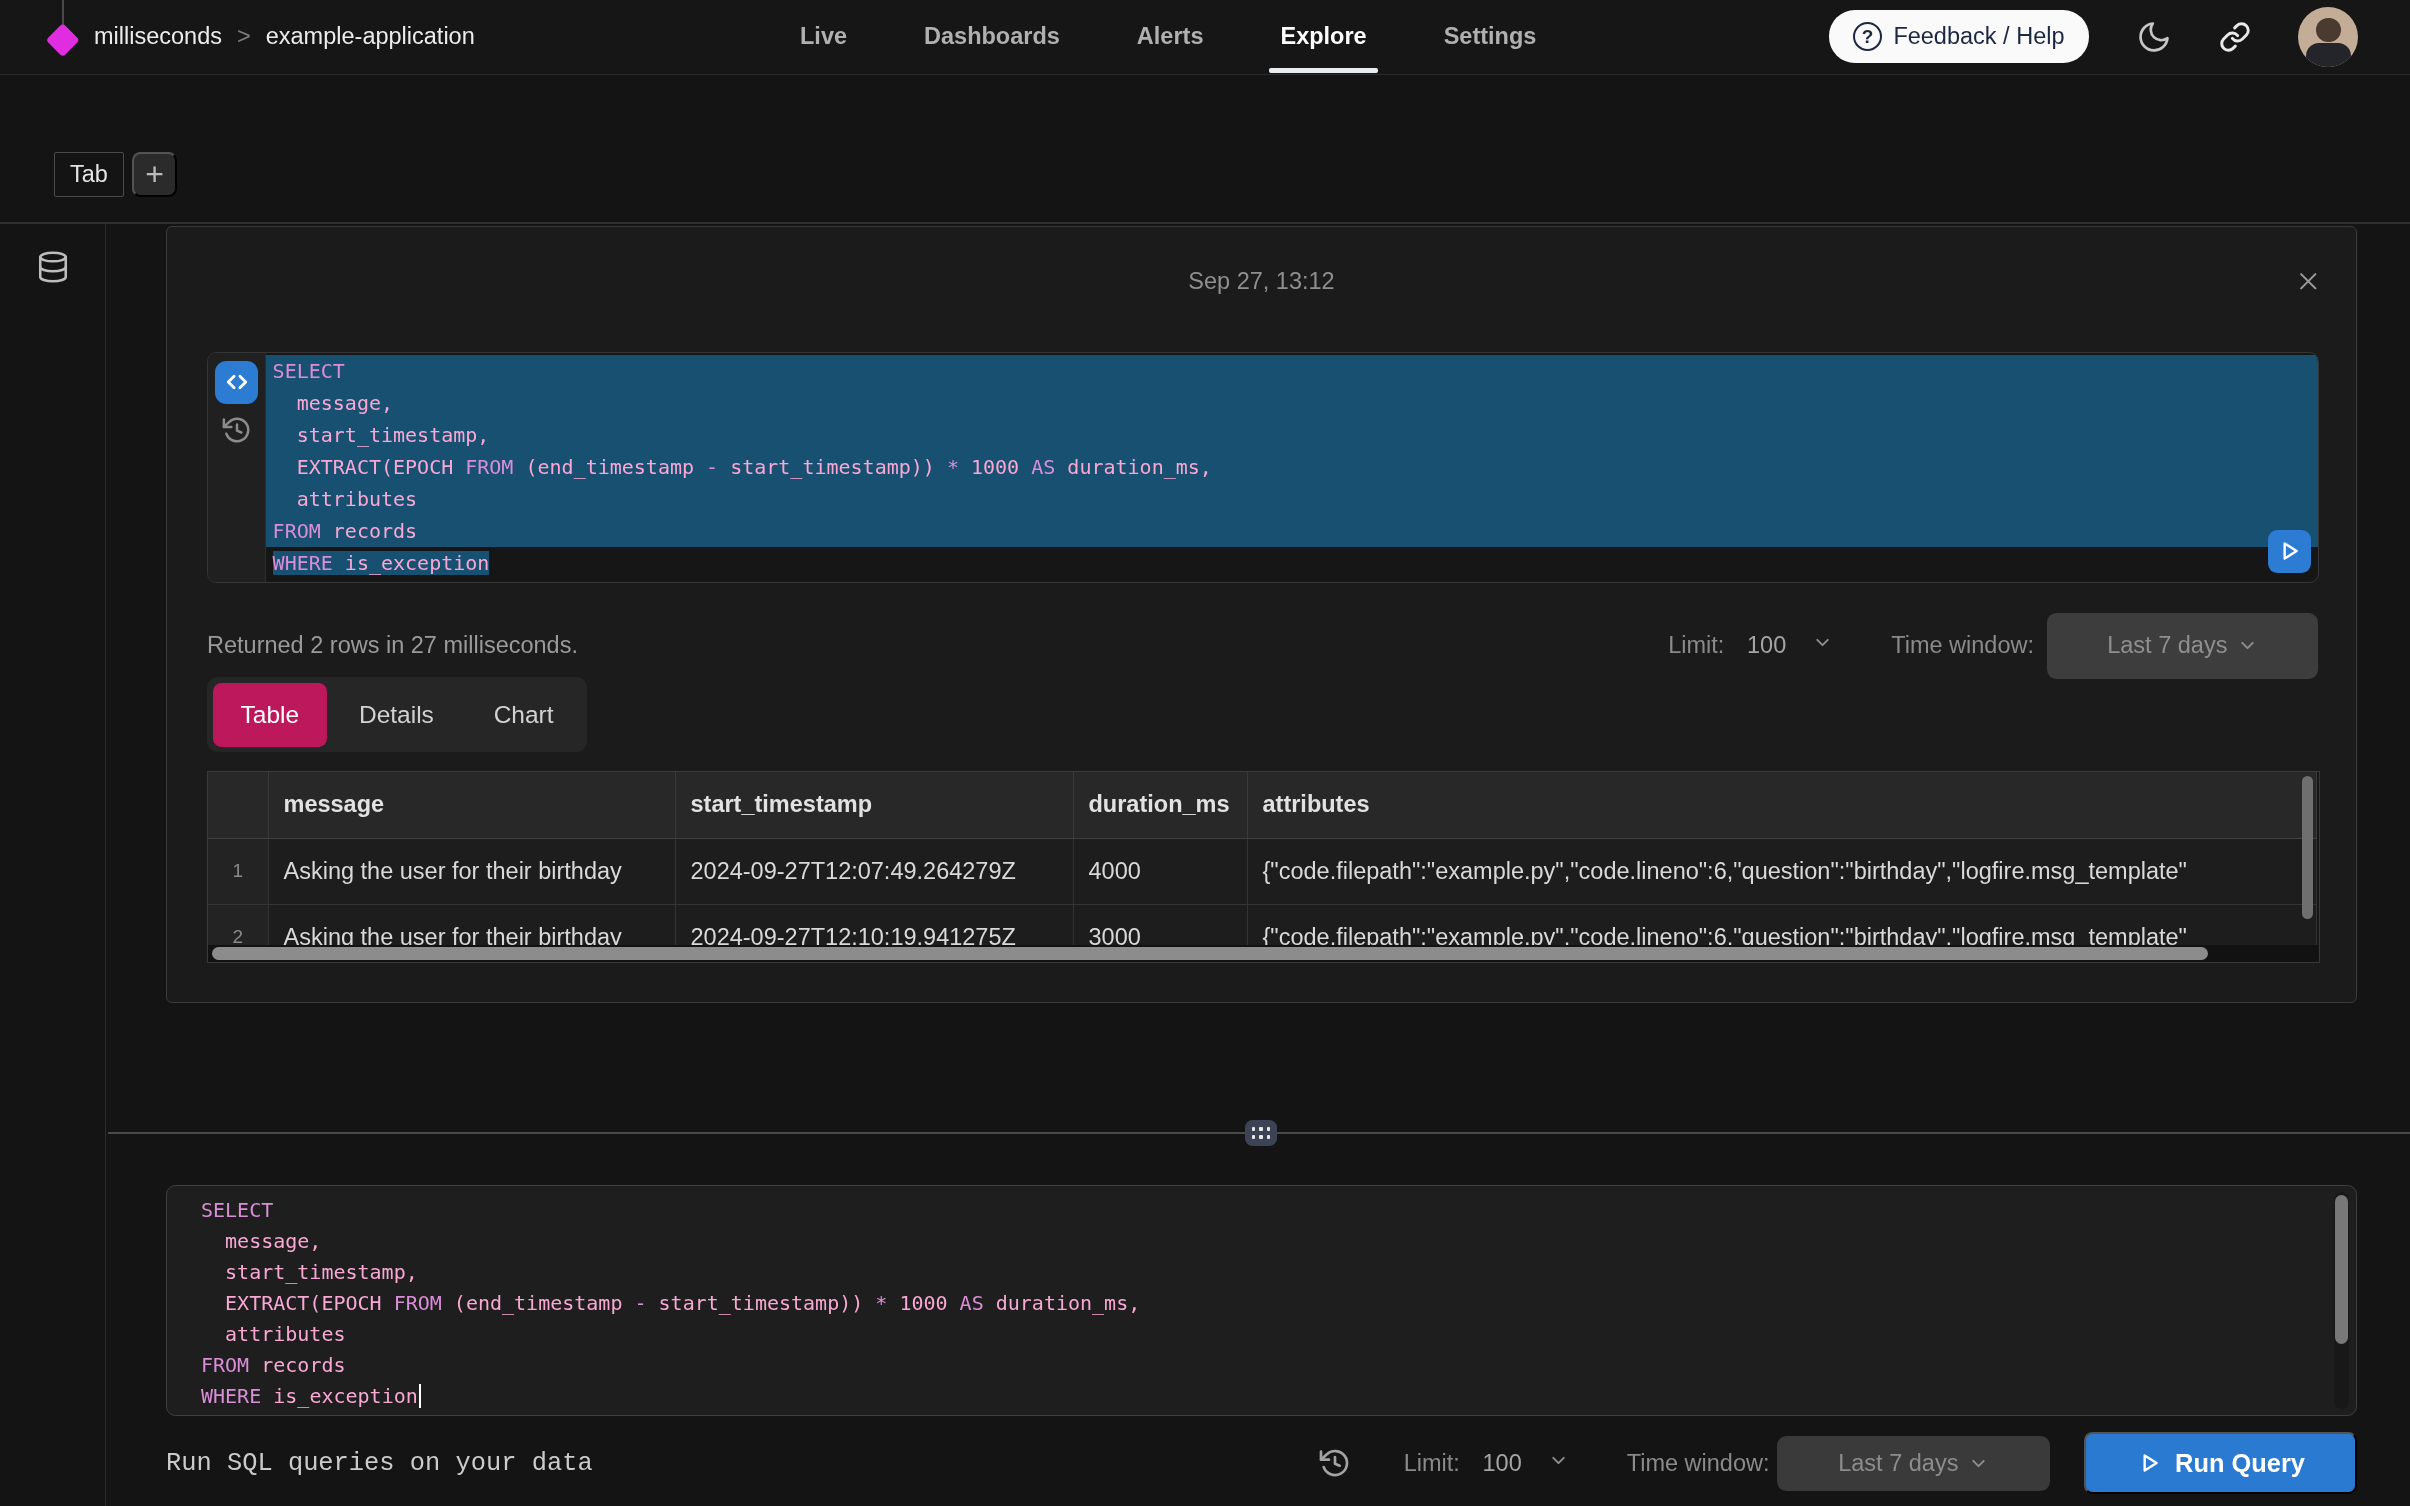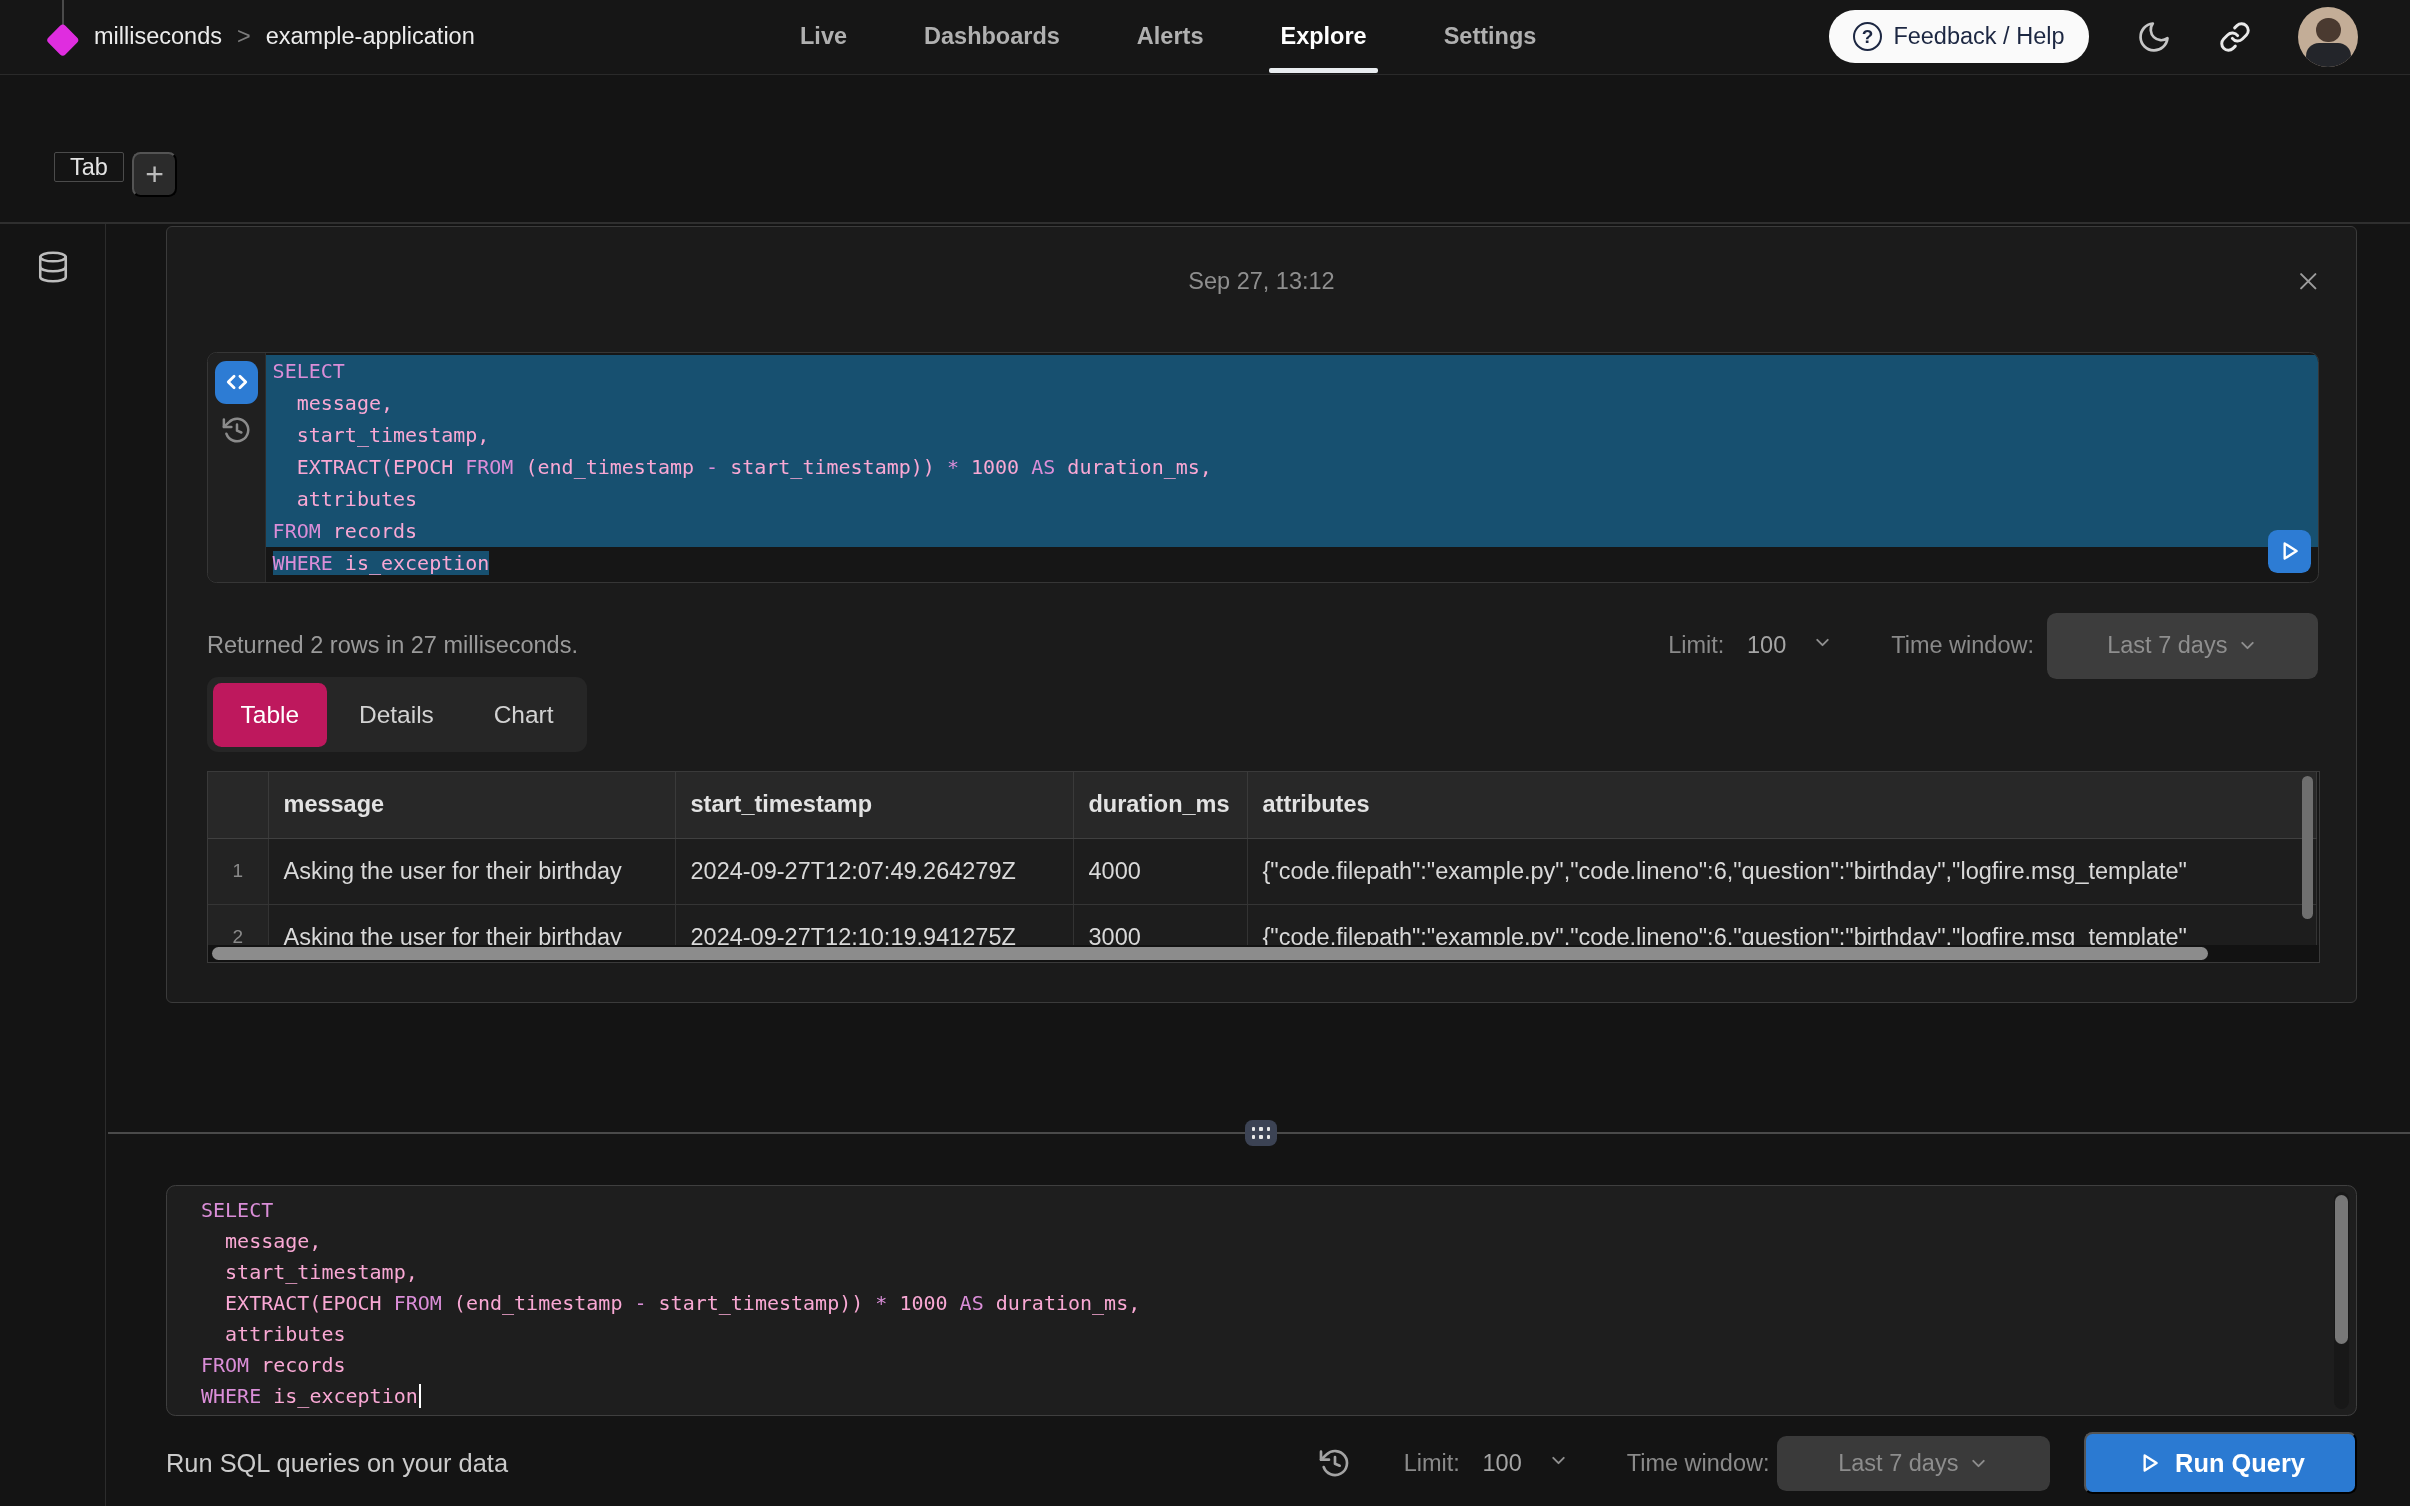--- a/index.html
+++ b/index.html
@@ -26,21 +26,21 @@
   .feedback-pill { height:53px; border-radius:26px; background:#fafafa; color:#1c2742;
     display:flex; align-items:center; gap:11.3px; padding:0 24.5px; font-size:23.5px; font-weight:500; }
   .q-icon { width:29px; height:29px; border:2.8px solid #1c2742; border-radius:50%;
     display:flex; align-items:center; justify-content:center; font-size:19px; font-weight:700; }
   .icon-btn { display:flex; align-items:center; justify-content:center; }
   .avatar { width:60px; height:60px; border-radius:50%; background:#c3ad97; position:relative; overflow:hidden; }
   .avatar .head { position:absolute; left:18px; top:11.3px; width:24.5px; height:24.5px; border-radius:50%; background:#4a3a30; }
   .avatar .body { position:absolute; left:7.5px; top:36px; width:45px; height:28px; border-radius:13px; background:#23252a; }
 
   
-  .tab-btn { position:absolute; left:54px; top:152px; height:30px; padding:0 15px; border:1.9px solid #4b4b4b;
+  .tab-btn { position:absolute; left:54px; top:152px; height:45px; padding:0 15px; border:1.9px solid #4b4b4b;
     border-radius:2px; background:transparent; color:#e3e3e3; font-size:23.5px;
     display:flex; align-items:center; justify-content:center; }
   .add-btn { position:absolute; left:132px; top:152px; width:45px; height:45px; background:#2b2b2b;
     border-radius:8.5px; color:#bcbcbc; font-size:32px; font-weight:300;
     display:flex; align-items:center; justify-content:center; }
   .tabbar-divider { position:absolute; top:222px; left:0; right:0; height:1.9px; background:#2f2f2f; }
 
   
   .left-rail { position:absolute; top:224px; left:0; width:106px; bottom:0; border-right:1.9px solid #2c2c2c; }
   .rail-db { position:absolute; left:36px; top:26px; }
@@ -118,21 +118,21 @@
     font-family:"DejaVu Sans Mono", monospace; font-size:20px; }
   .editor-code .code-line { height:31px; line-height:31px; padding-left:0; }
   .cursor { display:inline-block; width:1.9px; height:24.5px; background:#ffffff;
     vertical-align:-4.7px; margin-left:0.9px; }
   .ed-vtrack { position:absolute; right:7.5px; top:5.6px; bottom:5.6px; width:15px; background:#181818; border-radius:7.5px; }
   .ed-vthumb { position:absolute; right:8.5px; top:8.5px; width:13px; height:149px; background:#787878; border-radius:6.6px; }
 
   
   .footer { position:absolute; left:166px; right:54px; top:1427px; height:72px;
     display:flex; align-items:center; justify-content:space-between; }
-  .footer-hint { font-size:25.4px; color:#cbcbcb; }
+  .footer-hint { font-size:25.4px; color:#cbcbcb;font-family:Liberation Mono, monospace; }
   .footer-right { display:flex; align-items:center; }
   .ftw-pill { height:55px; min-width:273px; background:#3a3a3a; border-radius:9.4px;
     display:flex; align-items:center; justify-content:center; gap:9.4px; font-size:23.5px; color:#8d8d8d; }
   .run-btn { height:62px; min-width:273px; background:#2b7ad2; border-radius:8.5px; color:#ffffff;
     display:flex; align-items:center; justify-content:center; gap:13px; font-size:25.4px; font-weight:600; }
 
   .sp24 { width:22.6px; } .sp56 { width:53px; } .sp14 { width:13px; } .sp36 { width:34px; } .sp62 { width:58px; } .sp8 { width:7.5px; }
   svg { display:block; }
 </style>
 </head>

